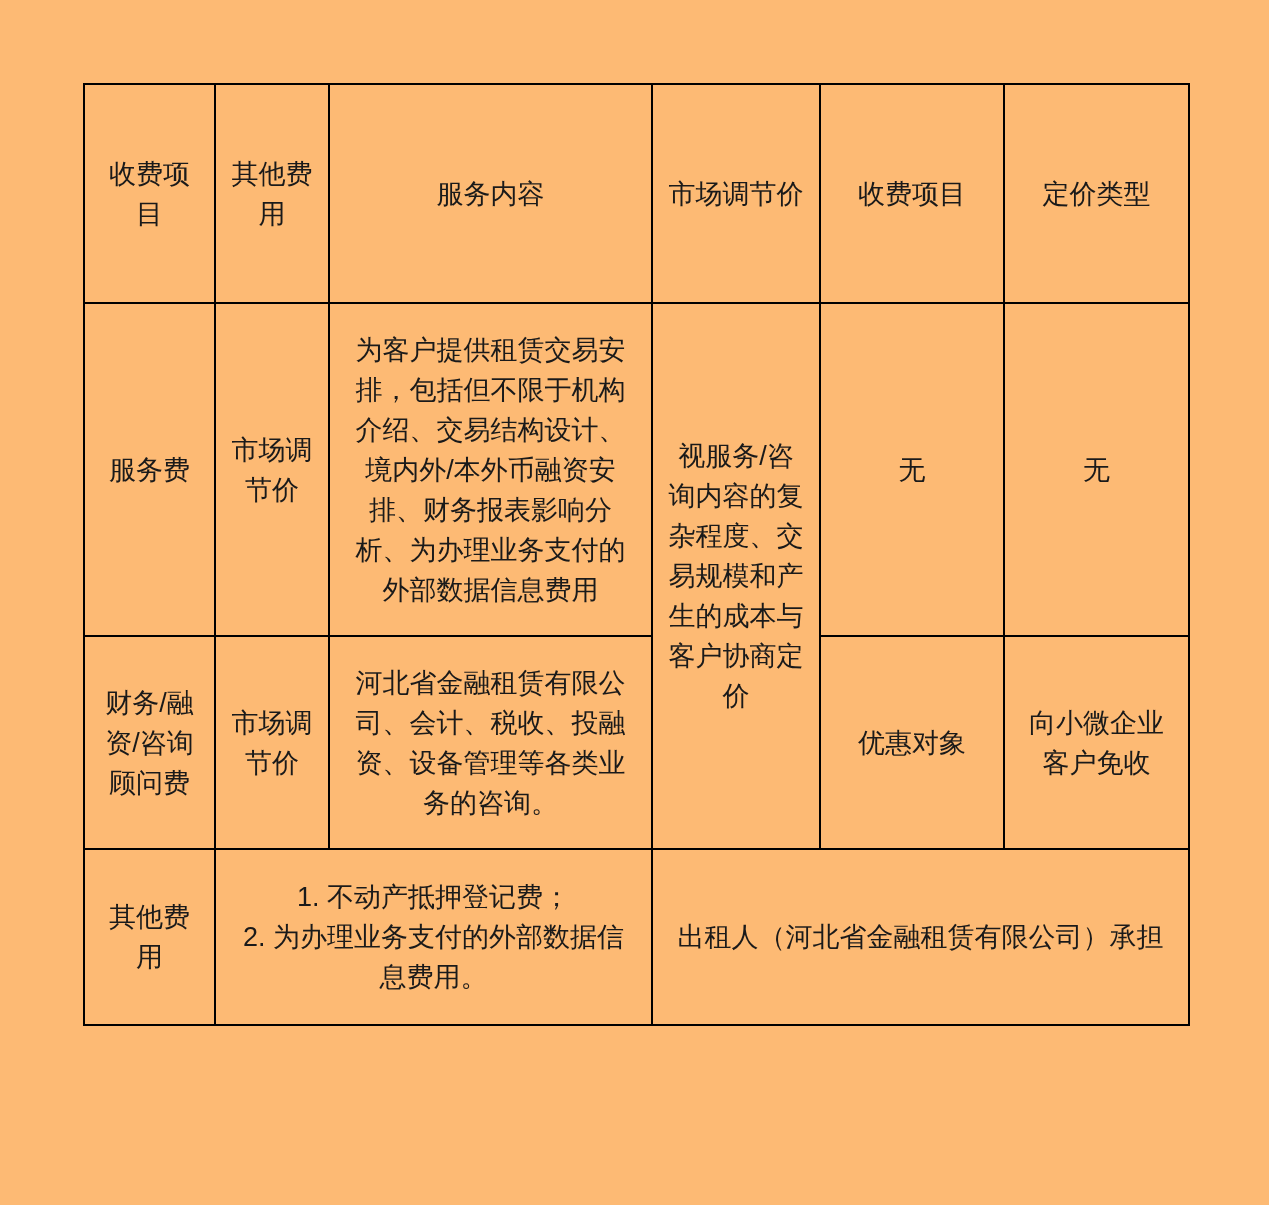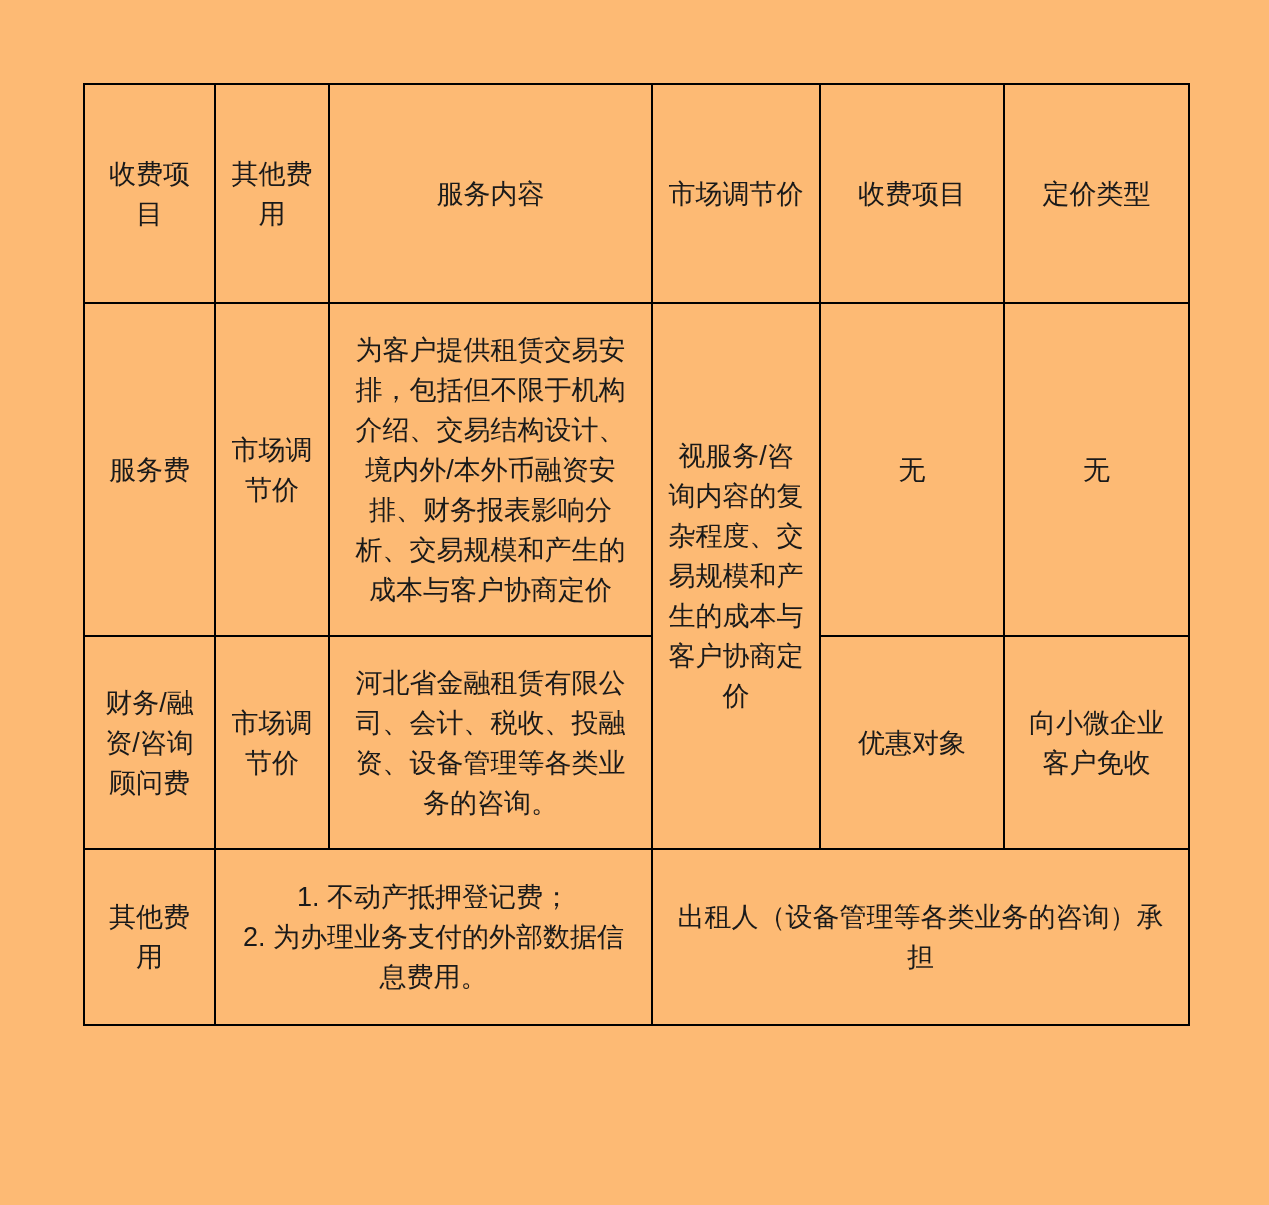--- a/index.html
+++ b/index.html
@@ -87,37 +87,37 @@
       <td class="col2-cell">其他费用</td>
       <td>服务内容</td>
       <td>市场调节价</td>
       <td>收费项目</td>
       <td>定价类型</td>
     </tr>
 
     <tr class="row-service">
       <td>服务费</td>
       <td class="col2-cell">市场调节价</td>
-      <td class="content-cell">为客户提供租赁交易安排，包括但不限于机构介绍、交易结构设计、境内外/本外币融资安排、财务报表影响分析、交易规模和产生的成本与客户协商定价</td>
+      <td class="content-cell">为客户提供租赁交易安排，包括但不限于机构介绍、交易结构设计、境内外/本外币融资安排、财务报表影响分析、为办理业务支付的外部数据信息费用</td>
       <td class="standard-cell" rowspan="2">视服务/咨询内容的复杂程度、交易规模和产生的成本与客户协商定价</td>
       <td>无</td>
       <td>无</td>
     </tr>
 
     <tr class="row-advisory">
       <td>财务/融资/咨询顾问费</td>
       <td class="col2-cell">市场调节价</td>
       <td class="content-cell">河北省金融租赁有限公司、会计、税收、投融资、设备管理等各类业务的咨询。</td>
       <td>优惠对象</td>
       <td class="policy-justify">向小微企业客户免收</td>
     </tr>
 
     <tr class="row-other">
       <td>其他费用</td>
       <td class="other-content-cell" colspan="2">
         <div>1. 不动产抵押登记费；</div>
         <div>2. 为办理业务支付的外部数据信息费用。</div>
       </td>
-      <td class="bearer-cell" colspan="3">出租人（设备管理等各类业务的咨询）承担</td>
+      <td class="bearer-cell" colspan="3">出租人（河北省金融租赁有限公司）承担</td>
     </tr>
   </tbody>
     </table>
 </div>
 
 </body></html>

